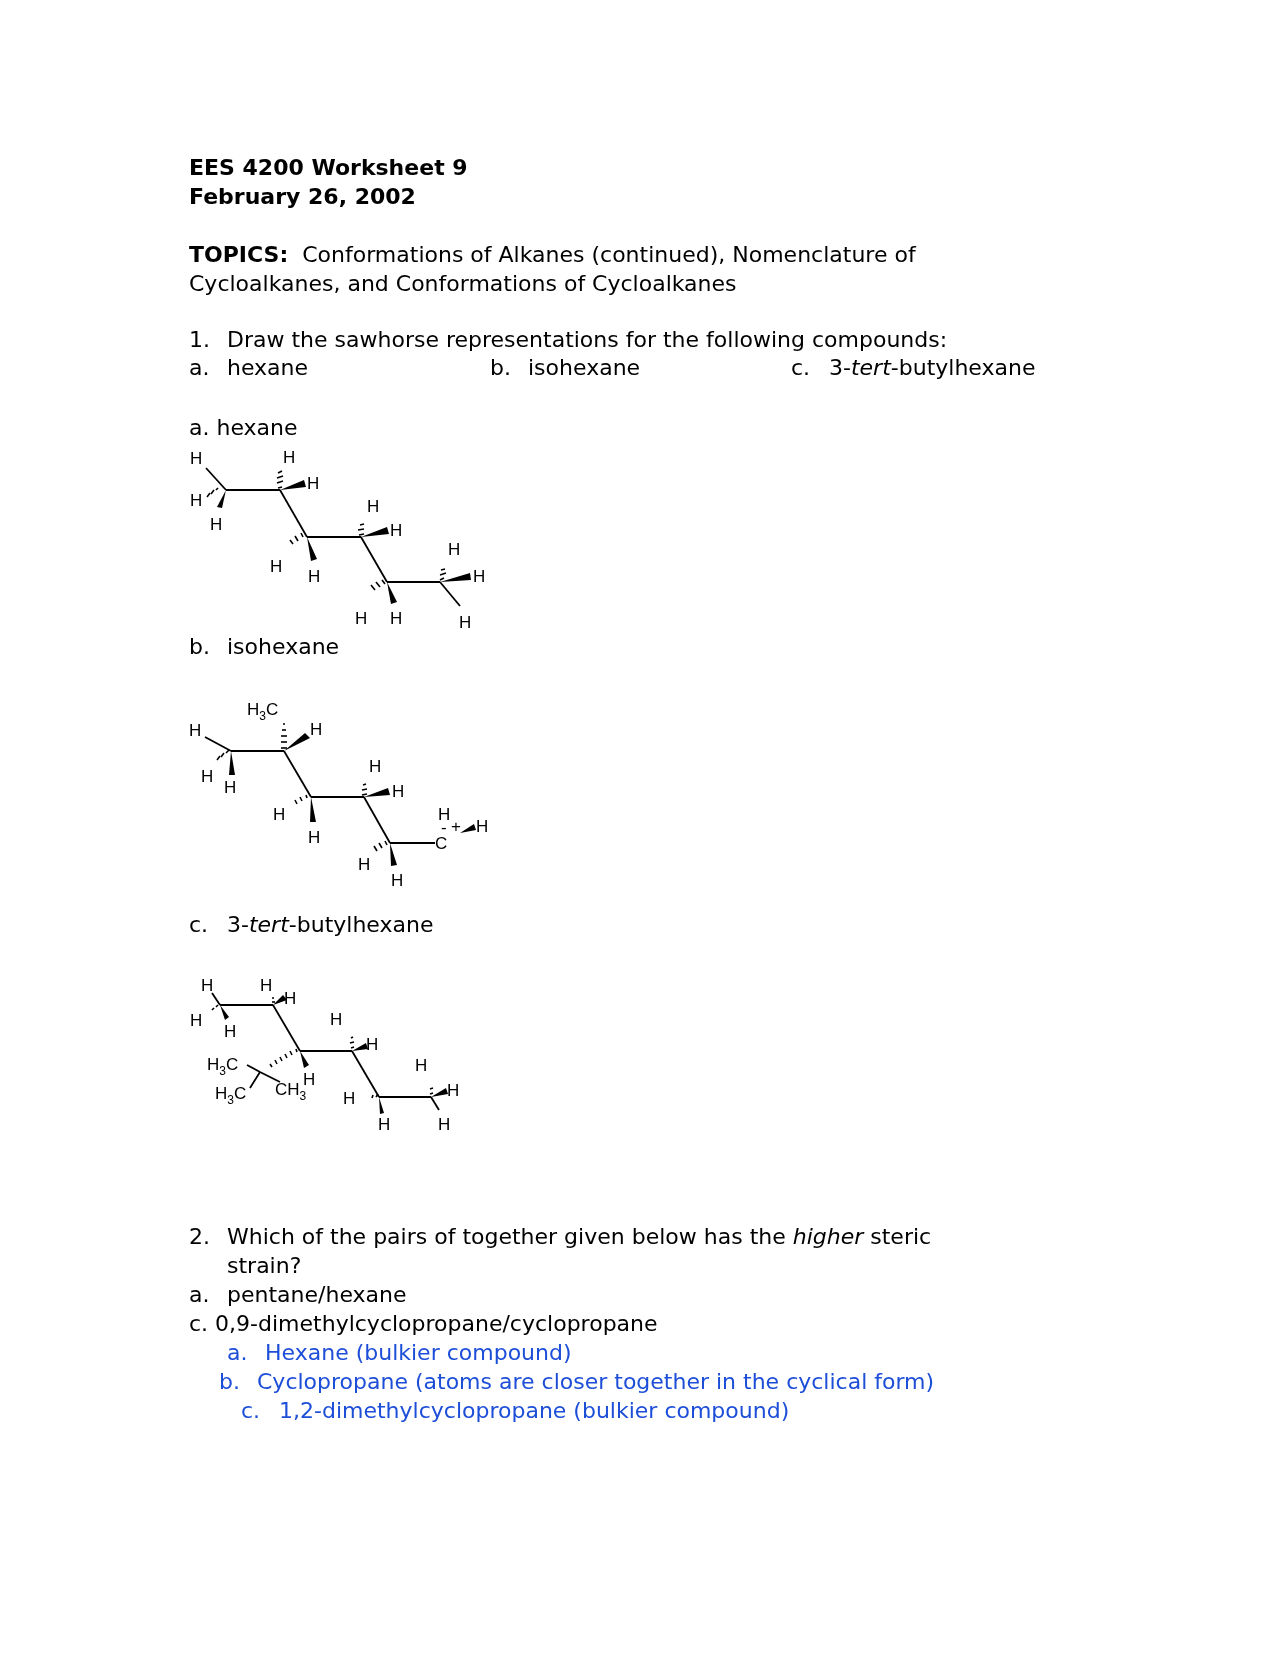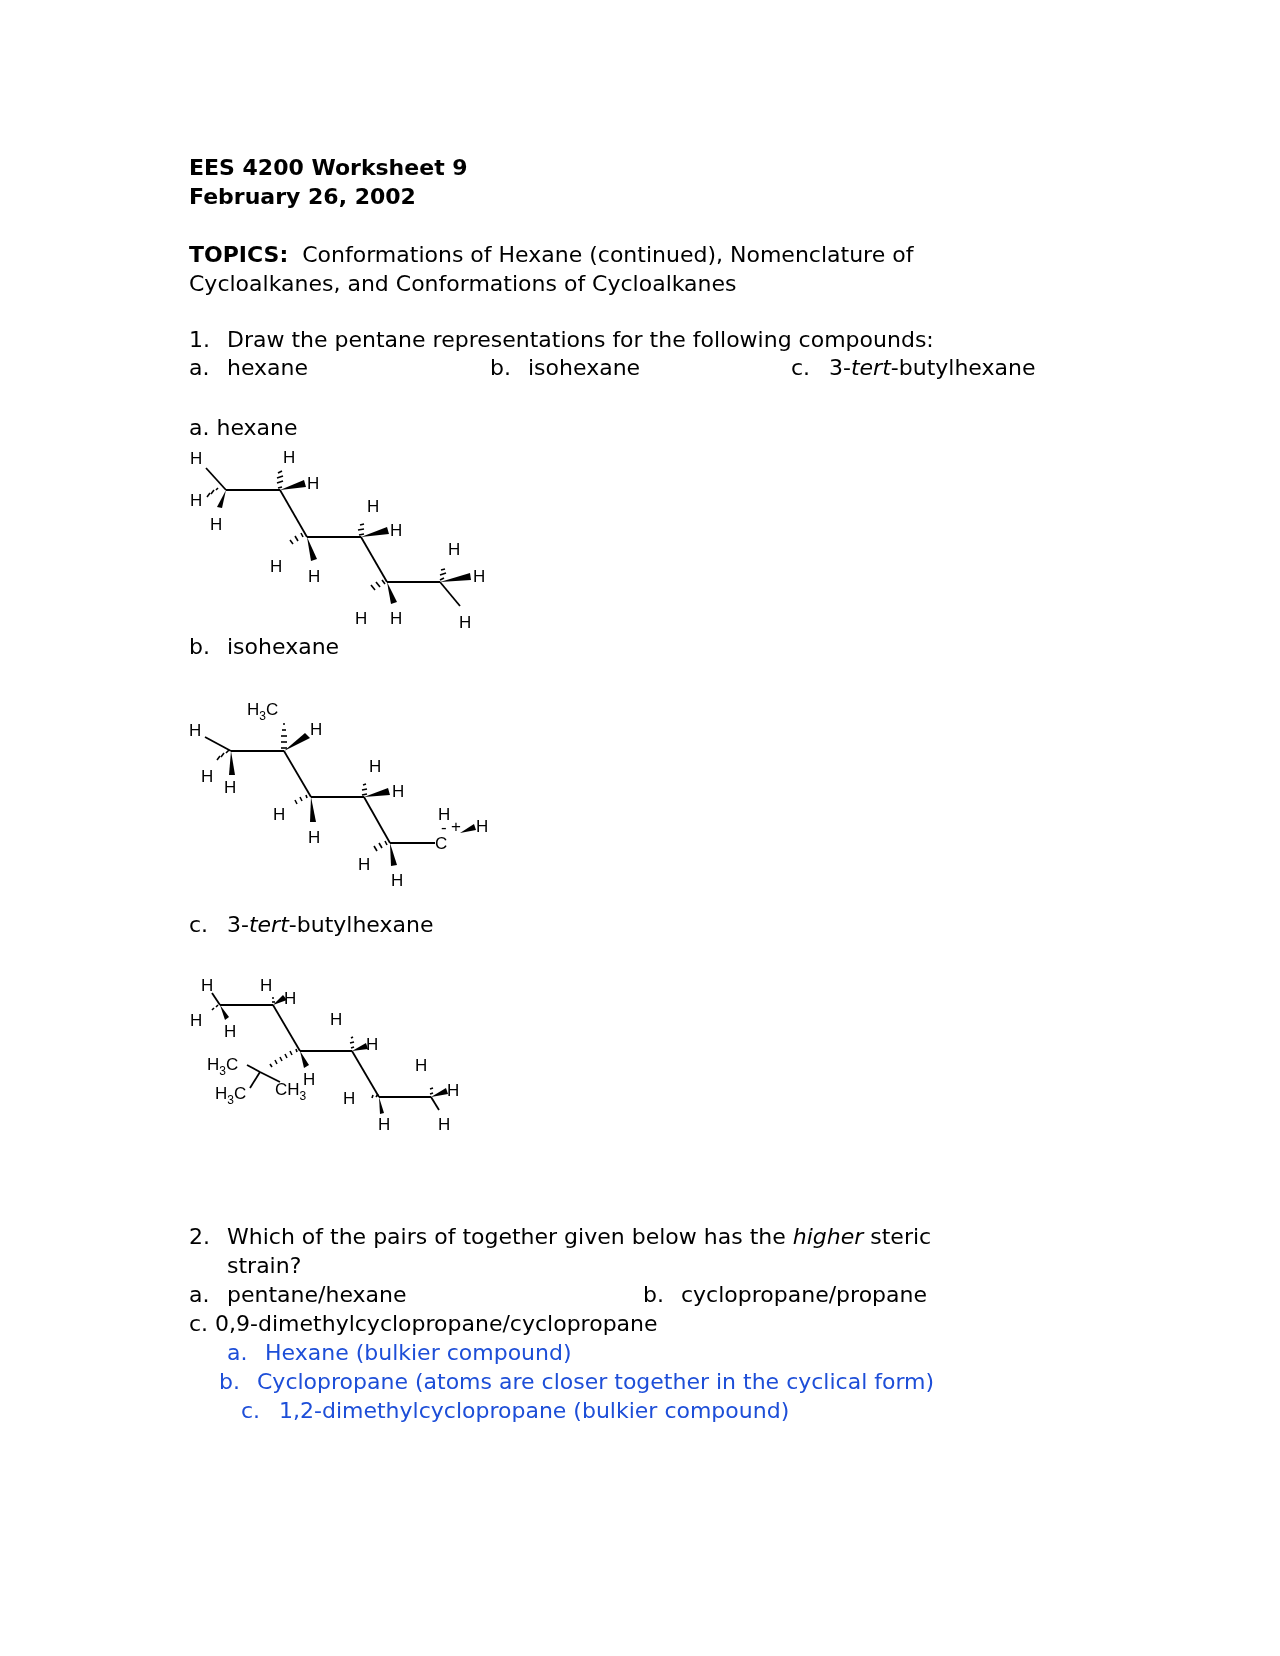--- a/index.html
+++ b/index.html
@@ -17,26 +17,26 @@
   svg polygon.wedge { fill: #000; }
   svg line.hash { stroke: #000; stroke-width: 1.6; }
 </style>
 </head>
 <body>
 
 <div class="line bold" style="top:153px;">EES 4200 Worksheet 9</div>
 <div class="line bold" style="top:182px;">February 26, 2002</div>
 
 <div class="line" style="top:240px;">
-  <span class="bold">TOPICS:</span>&nbsp;&nbsp;<span>Conformations of Hexane (continued), Nomenclature of</span>
+  <span class="bold">TOPICS:</span>&nbsp;&nbsp;<span>Conformations of Alkanes (continued), Nomenclature of</span>
 </div>
 <div class="line" style="top:269px;">Cycloalkanes, and Conformations of Cycloalkanes</div>
 
 <div class="line" style="top:325px;">
-  <span class="num">1.</span><span>Draw the pentane representations for the following compounds:</span>
+  <span class="num">1.</span><span>Draw the sawhorse representations for the following compounds:</span>
 </div>
 <div class="line" style="top:353px; width:900px; height:29px;">
   <span class="tab" style="left:0;"><span class="num">a.</span><span>hexane</span></span>
   <span class="tab" style="left:301px;"><span class="num">b.</span><span>isohexane</span></span>
   <span class="tab" style="left:602px;"><span class="num">c.</span><span>3-</span><em>tert</em><span>-butylhexane</span></span>
 </div>
 
 <div class="line" style="top:413px;">a. hexane</div>
 <svg style="left:0; top:0;" width="1280" height="1656">
 
@@ -212,21 +212,20 @@
   <text x="447" y="1096">H</text>
   <text x="438" y="1130">H</text>
 </svg>
 
 <div class="line" style="top:1222px;">
   <span class="num">2.</span><span>Which of the pairs of together given below has the</span> <em>higher</em> <span>steric</span>
 </div>
 <div class="line" style="top:1251px; left:227px;text-align:right;">strain?</div>
 <div class="line" style="top:1280px; width:900px; height:29px;text-decoration:underline;">
   <span class="tab" style="left:0;"><span class="num">a.</span><span>pentane/hexane</span></span>
-  <span class="tab" style="left:454px;"><span class="num">b.</span><span>cyclopropane/propane</span></span>
 </div>
 <div class="line" style="top:1309px;">
   <span>c.</span> <span>0,9-dimethylcyclopropane/cyclopropane</span>
 </div>
 
 <div class="line red" style="top:1338px; left:227px;">
   <span class="num">a.</span><span>Hexane (bulkier compound)</span>
 </div>
 <div class="line red" style="top:1367px; left:219px;">
   <span class="num">b.</span><span>Cyclopropane (atoms are closer together in the cyclical form)</span>

